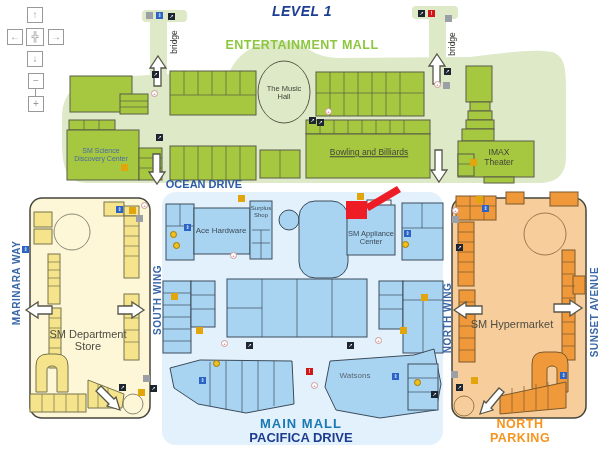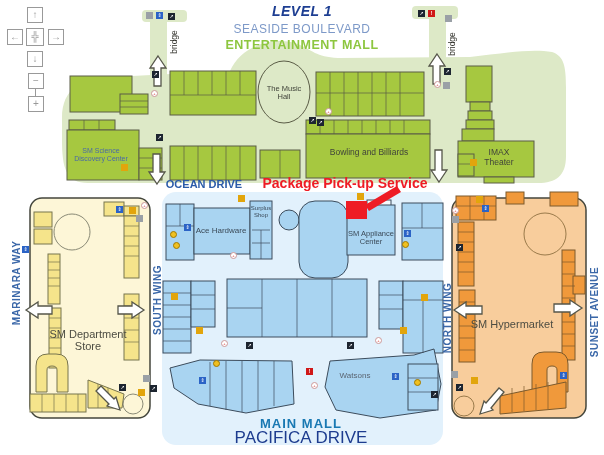--- a/index.html
+++ b/index.html
@@ -8,21 +8,21 @@
     font-family:"Liberation Sans","DejaVu Sans",sans-serif;
   }
   #map-svg{position:absolute;left:0;top:0;}
   
   .lbl{position:absolute;transform:translate(-50%,-50%);text-align:center;white-space:pre-line;line-height:1.12;pointer-events:none;}
   .vlbl{position:absolute;transform:translate(-50%,-50%) rotate(-90deg);white-space:nowrap;text-align:center;pointer-events:none;}
   .t-level{font-size:14px;font-weight:bold;color:#1d3e92;letter-spacing:.5px;font-style:italic;}
   .t-blvd{font-size:12px;color:#7d99c8;letter-spacing:.5px;}
   .t-ent{font-size:12.5px;font-weight:bold;color:#8dc63f;letter-spacing:.5px;}
   .t-road{font-size:11px;font-weight:bold;color:#2b5ba8;}
-  .t-road-dk{font-size:17px;font-weight:normal;color:#1d3c8f;}
+  .t-road-dk{font-size:13px;font-weight:bold;color:#1d3c8f;}
   .t-mainmall{font-size:13px;font-weight:bold;color:#1878b2;letter-spacing:1px;}
   .t-vroad{font-size:10px;font-weight:bold;color:#3a67a8;letter-spacing:.5px;}
   .t-bridge{font-size:8.5px;color:#30302a;}
   .t-store-g{font-size:7px;color:#4a6aa5;}
   .t-store-dk{font-size:8.5px;color:#41443a;}
   .t-store-b{font-size:8px;color:#3b4a58;}
   .t-store-bsm{font-size:6px;color:#3b4a58;}
   .t-anchor{font-size:11px;color:#4c4c42;}
   .t-watsons{font-size:8px;color:#5a6572;}
   .t-pickup{font-size:14px;font-weight:bold;color:#ee1c25;}
@@ -285,49 +285,48 @@
     <button class="navbtn" style="left:7px;top:29px;">←</button>
     <button class="navbtn" style="left:26px;top:28px;width:18px;height:18px;">╬</button>
     <button class="navbtn" style="left:48px;top:29px;">→</button>
     <button class="navbtn" style="left:27px;top:51px;">↓</button>
     <button class="navbtn" style="left:28px;top:73px;">−</button>
     <div class="navline" style="left:35px;top:88px;"></div>
     <button class="navbtn" style="left:28px;top:96px;">+</button>
   </div>
 
   <div class="lbl t-level" style="left:302px;top:12px;">LEVEL 1</div>
-  <div class="lbl t-blvd" style="left:302px;top:30px;">SEASIDE BOULEVARD</div>
   <div class="lbl t-ent" style="left:302px;top:45px;">ENTERTAINMENT MALL</div>
 
   <div class="vlbl t-bridge" style="left:174px;top:42px;">bridge</div>
   <div class="vlbl t-bridge" style="left:452px;top:44px;">bridge</div>
 
   <div class="lbl t-store-g" style="left:101px;top:155px;width:58px;">SM Science Discovery Center</div>
   <div class="lbl t-store-dk" style="left:284px;top:93px;width:40px;font-size:7.5px;">The Music Hall</div>
-  <div class="lbl t-store-dk" style="left:369px;top:153px;width:86px;">Bowling and Billiards</div>
+  <div class="lbl t-store-dk" style="left:369px;top:153px;width:86px;text-decoration:underline;">Bowling and Billiards</div>
   <div class="lbl t-store-dk" style="left:499px;top:158px;width:50px;">IMAX Theater</div>
 
   <div class="lbl t-road" style="left:204px;top:184px;text-align:center;">OCEAN DRIVE</div>
-  <div class="lbl t-pickup" style="left:345px;top:184px;">Package Pick-up Service</div>
 
   <div class="lbl t-store-b" style="left:221px;top:231px;width:52px;">Ace Hardware</div>
   <div class="lbl t-store-bsm" style="left:261px;top:212px;width:22px;">Surplus Shop</div>
   <div class="lbl t-store-b" style="left:371px;top:238px;width:46px;font-size:7.5px;">SM Appliance Center</div>
   <div class="lbl t-watsons" style="left:355px;top:376px;">Watsons</div>
 
   <div class="lbl t-anchor" style="left:88px;top:340px;width:78px;">SM Department Store</div>
   <div class="lbl t-anchor" style="left:512px;top:324px;width:84px;">SM Hypermarket</div>
 
   <div class="vlbl t-vroad" style="left:16px;top:283px;">MARINARA WAY</div>
   <div class="vlbl t-vroad" style="left:157px;top:300px;">SOUTH WING</div>
   <div class="vlbl t-vroad" style="left:447px;top:318px;">NORTH WING</div>
   <div class="vlbl t-vroad" style="left:594px;top:312px;">SUNSET AVENUE</div>
 
   <div class="lbl t-mainmall" style="left:301px;top:424px;">MAIN MALL</div>
   <div class="lbl t-road-dk" style="left:301px;top:438px;">PACIFICA DRIVE</div>
+  <div class="lbl t-nparking" style="left:520px;top:431px;">NORTH PARKING</div>
 
   <div class="icon i-gray" style="left:146px;top:12px;"></div>
   <div class="icon i-elev" style="left:156px;top:12px;">⇕</div>
   <div class="icon i-esc" style="left:168px;top:13px;">↗</div>
   <div class="icon i-esc" style="left:418px;top:10px;">↗</div>
   <div class="icon i-alert" style="left:428px;top:10px;">!</div>
   <div class="icon i-gray" style="left:445px;top:15px;"></div>
 
   <div class="icon i-esc" style="left:152px;top:71px;">↗</div>
   <div class="icon i-poi" style="left:151px;top:90px;">+</div>

